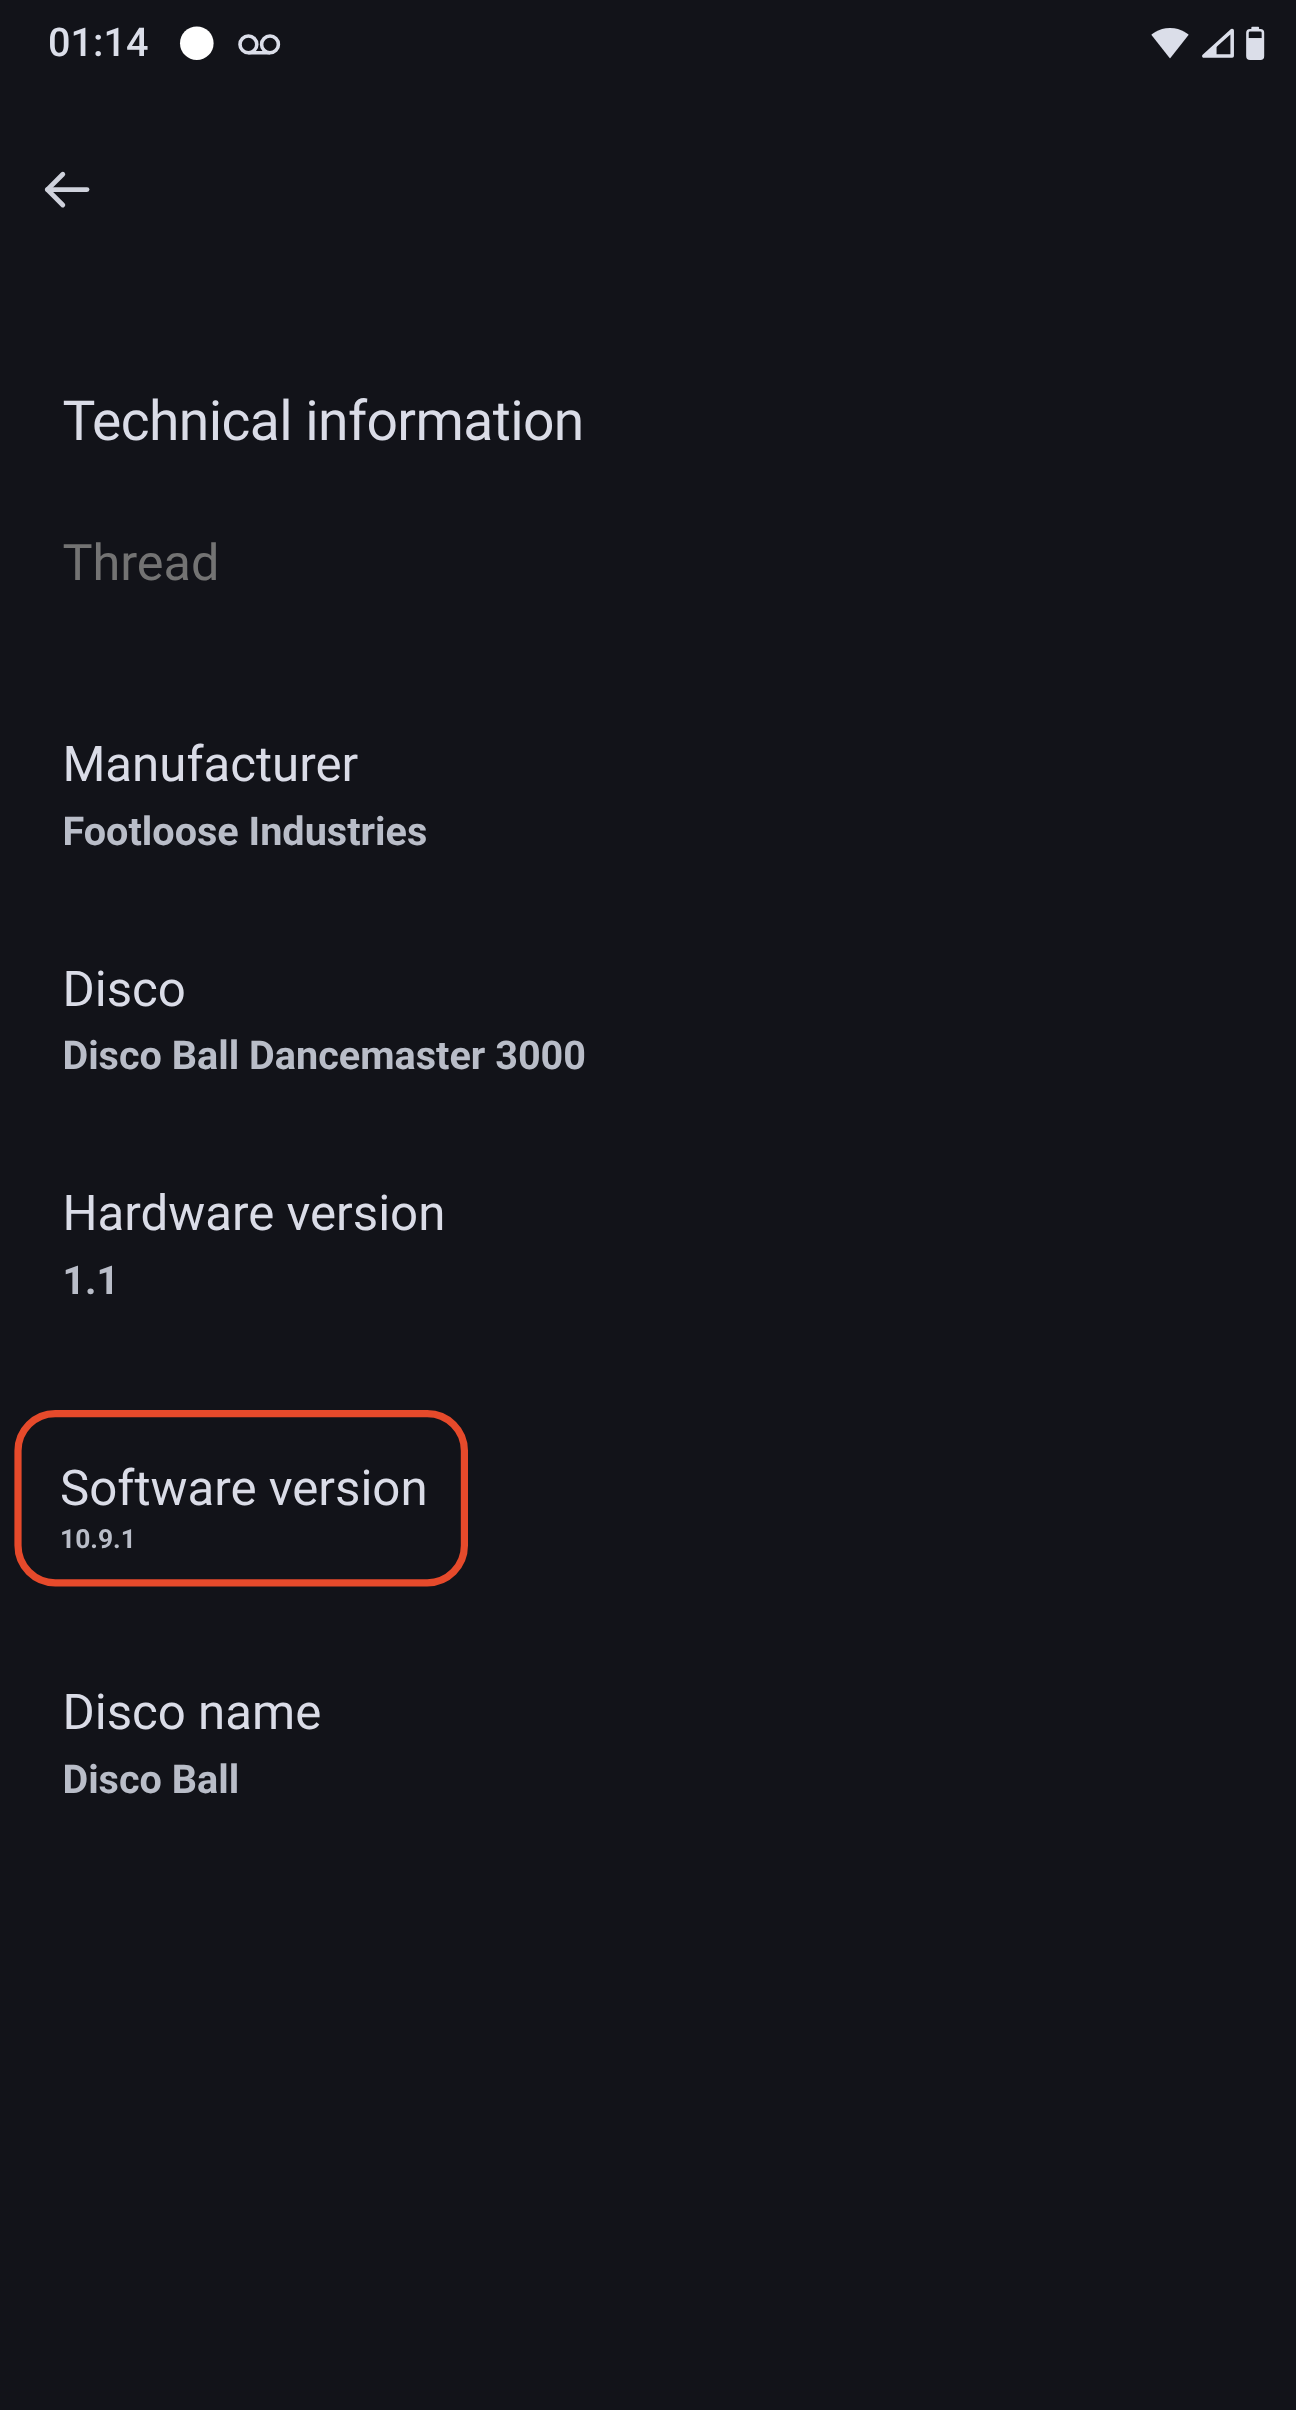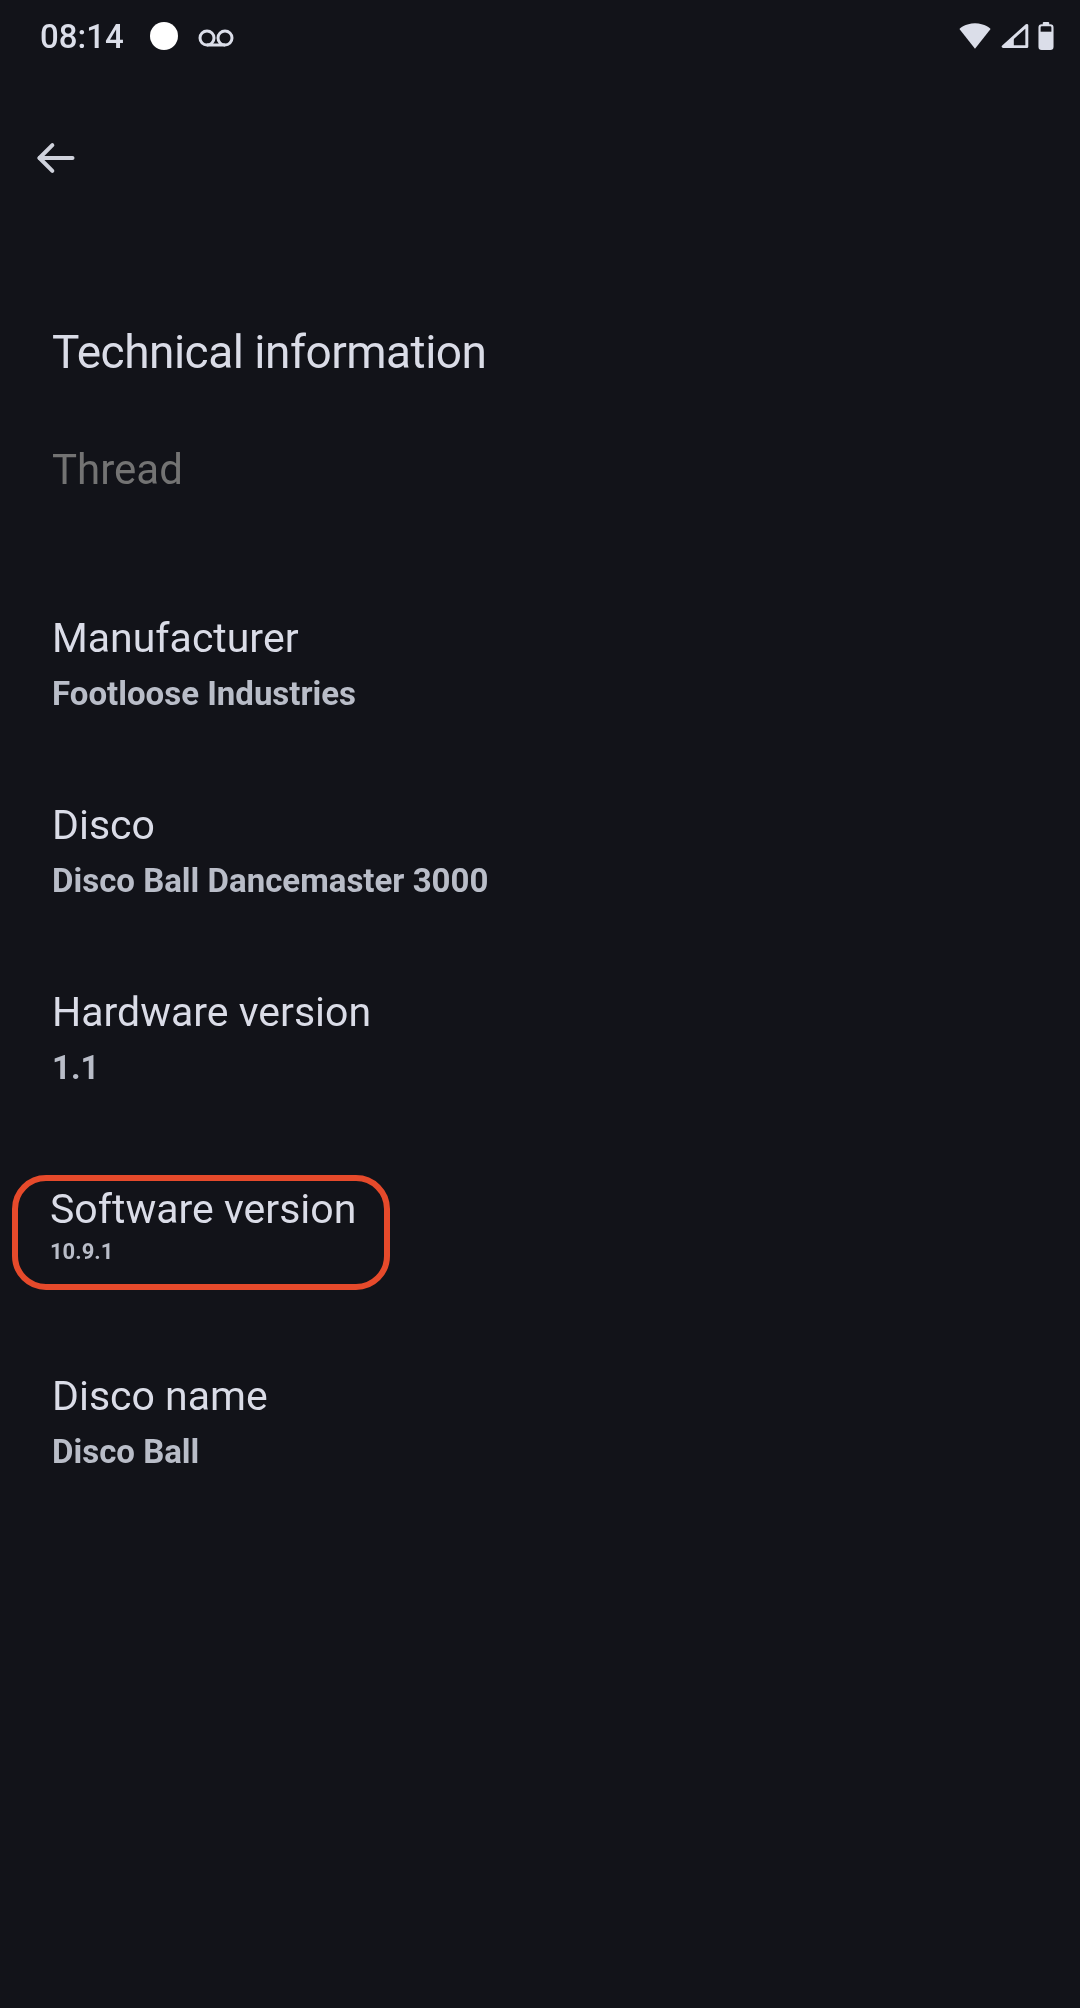--- a/index.html
+++ b/index.html
@@ -91,39 +91,39 @@
       margin-bottom: 12px;
     }
     .info-value {
       font-size: 33px;
       font-weight: 700;
       color: #b9bdc8;
     }
     .highlight-box {
       border: 6px solid #e64a2b;
       border-radius: 34px;
-      padding: 4px 28px 20px 32px;
+      padding: 36px 28px 20px 32px;
       margin-left: -40px;
       margin-bottom: 82px;
       width: fit-content;
       min-width: 360px;
     }
     .highlight-box .info-label {
       margin-bottom: 6px;
     }
     .highlight-box .info-value {
       font-size: 22px;
     }
   </style>
 </head>
 <body>
 
 <div class="status-bar">
   <div class="status-left">
-    <span class="status-time">08:14</span>
+    <span class="status-time">01:14</span>
     <span class="white-dot"></span>
     <span class="voicemail">
       <svg width="36" height="18" viewBox="0 0 36 18">
         <circle cx="9" cy="9" r="7" fill="none" stroke="#dbdee9" stroke-width="3"></circle>
         <circle cx="27" cy="9" r="7" fill="none" stroke="#dbdee9" stroke-width="3"></circle>
         <line x1="9" y1="16" x2="27" y2="16" stroke="#dbdee9" stroke-width="3"></line>
       </svg>
     </span>
   </div>
   <div class="status-right">

